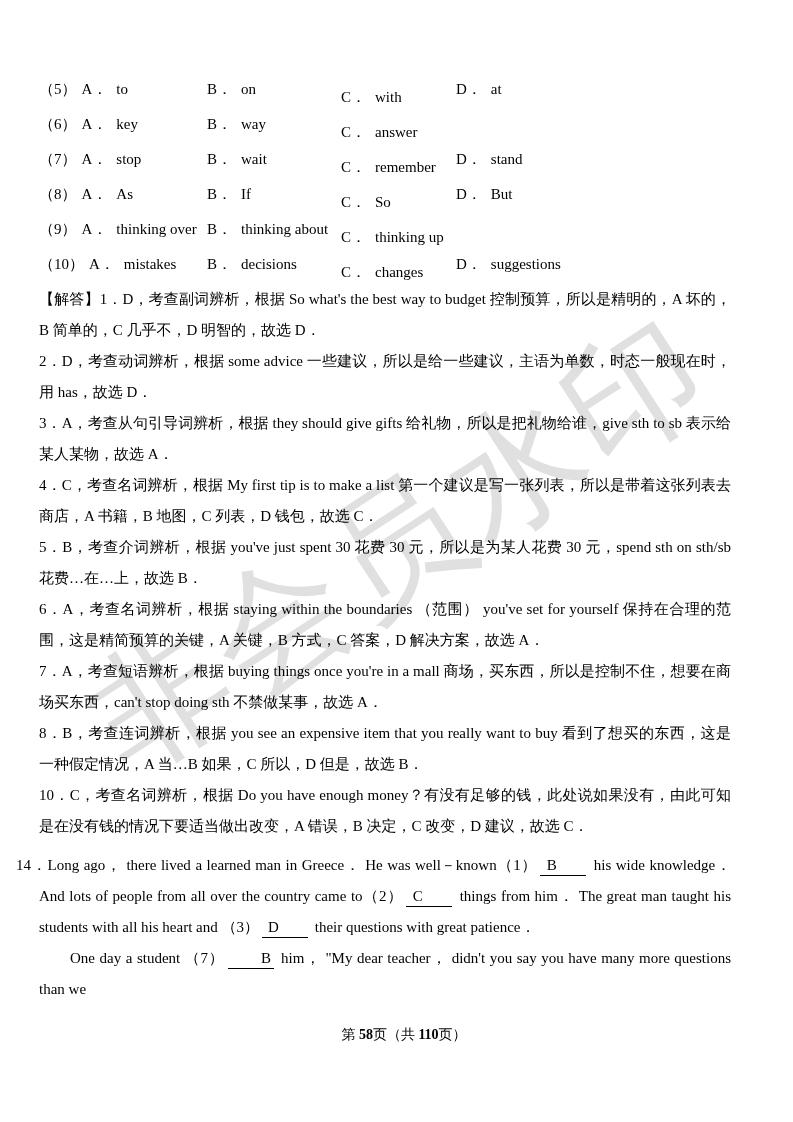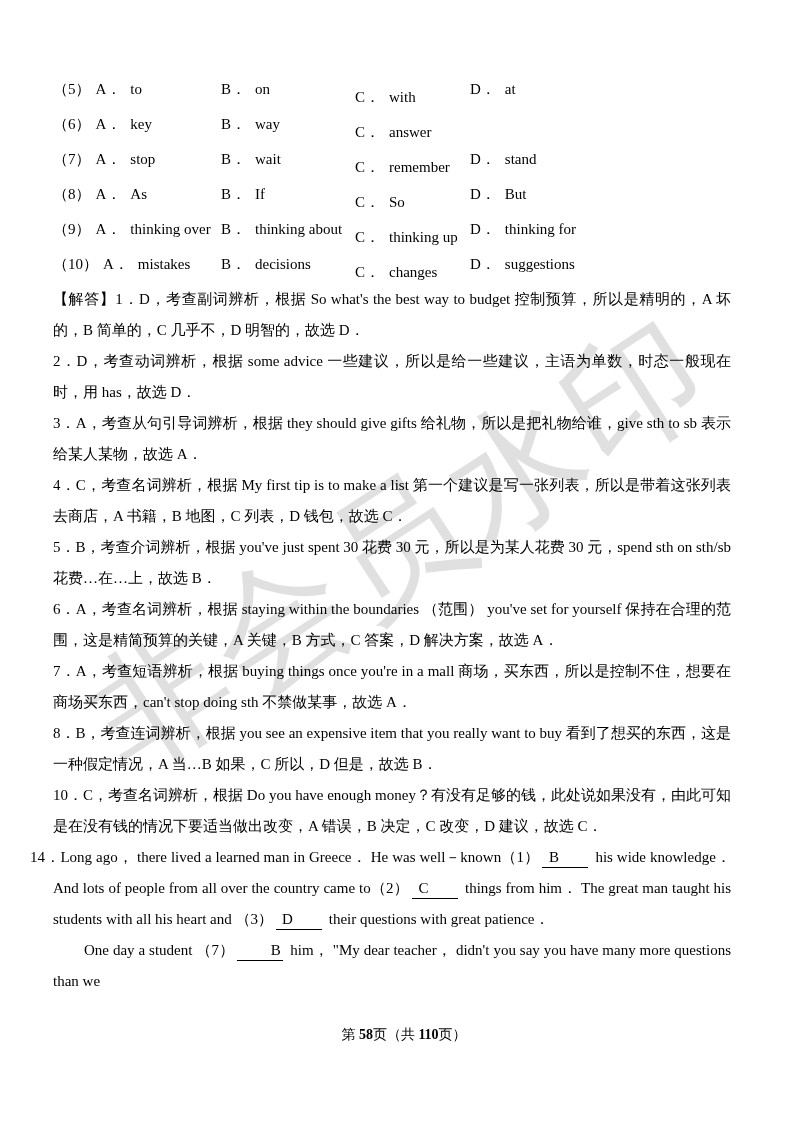--- a/index.html
+++ b/index.html
@@ -19,38 +19,38 @@
     font-size:135px;
     letter-spacing:6px;
     white-space:nowrap;
     color:#e0e0e0;
     z-index:0;
     user-select:none;
   }
   .content {
     position:relative;
     z-index:1;
-    padding:72px 62px 0 53px;
+    padding:72px 62px 0 39px;
   }
   
   .options { margin:0; }
   .opt-row { display:flex; height:35px; align-items:center; }
   .cell { white-space:nowrap; }
   .cell-a { width:168px; }
   .cell-b { width:134px; }
   .cell-c { width:115px;margin-top:16px; }
   .cell-d { flex:1; }
   .qnum { margin-right:5px; }
   .letter { margin-right:9px; }
   
   .answers { margin-top:2px; }
   .answers p { margin:0; line-height:31px; text-align:justify; }
   .ans-label { letter-spacing:0; }
   
-  .passage { margin-top:0; }
+  .passage { margin-top:8px; }
   .passage p { margin:0; line-height:31px; text-align:justify; }
   .p-first  { text-indent:-23px; }
   .p-second { text-indent:31px; }
   .blank {
     display:inline-block;
     min-width:46px;
     text-align:center;
     border-bottom:1px solid #000;
     height:19px; line-height:19px;
     margin:0 3px;
@@ -95,21 +95,20 @@
       <div class="opt-row">
         <span class="cell cell-a"><span class="qnum">（8）</span><span class="letter">A．</span><span class="opt-text">As</span></span>
         <span class="cell cell-b"><span class="letter">B．</span><span class="opt-text">If</span></span>
         <span class="cell cell-c"><span class="letter">C．</span><span class="opt-text">So</span></span>
         <span class="cell cell-d"><span class="letter">D．</span><span class="opt-text">But</span></span>
       </div>
       <div class="opt-row">
         <span class="cell cell-a"><span class="qnum">（9）</span><span class="letter">A．</span><span class="opt-text">thinking over</span></span>
         <span class="cell cell-b"><span class="letter">B．</span><span class="opt-text">thinking about</span></span>
         <span class="cell cell-c"><span class="letter">C．</span><span class="opt-text">thinking up</span></span>
-        <span class="cell cell-d"><span class="letter">D．</span><span class="opt-text">thinking for</span></span>
       </div>
       <div class="opt-row">
         <span class="cell cell-a"><span class="qnum">（10）</span><span class="letter">A．</span><span class="opt-text">mistakes</span></span>
         <span class="cell cell-b"><span class="letter">B．</span><span class="opt-text">decisions</span></span>
         <span class="cell cell-c"><span class="letter">C．</span><span class="opt-text">changes</span></span>
         <span class="cell cell-d"><span class="letter">D．</span><span class="opt-text">suggestions</span></span>
       </div>
     </section>
 
     <section class="answers">

